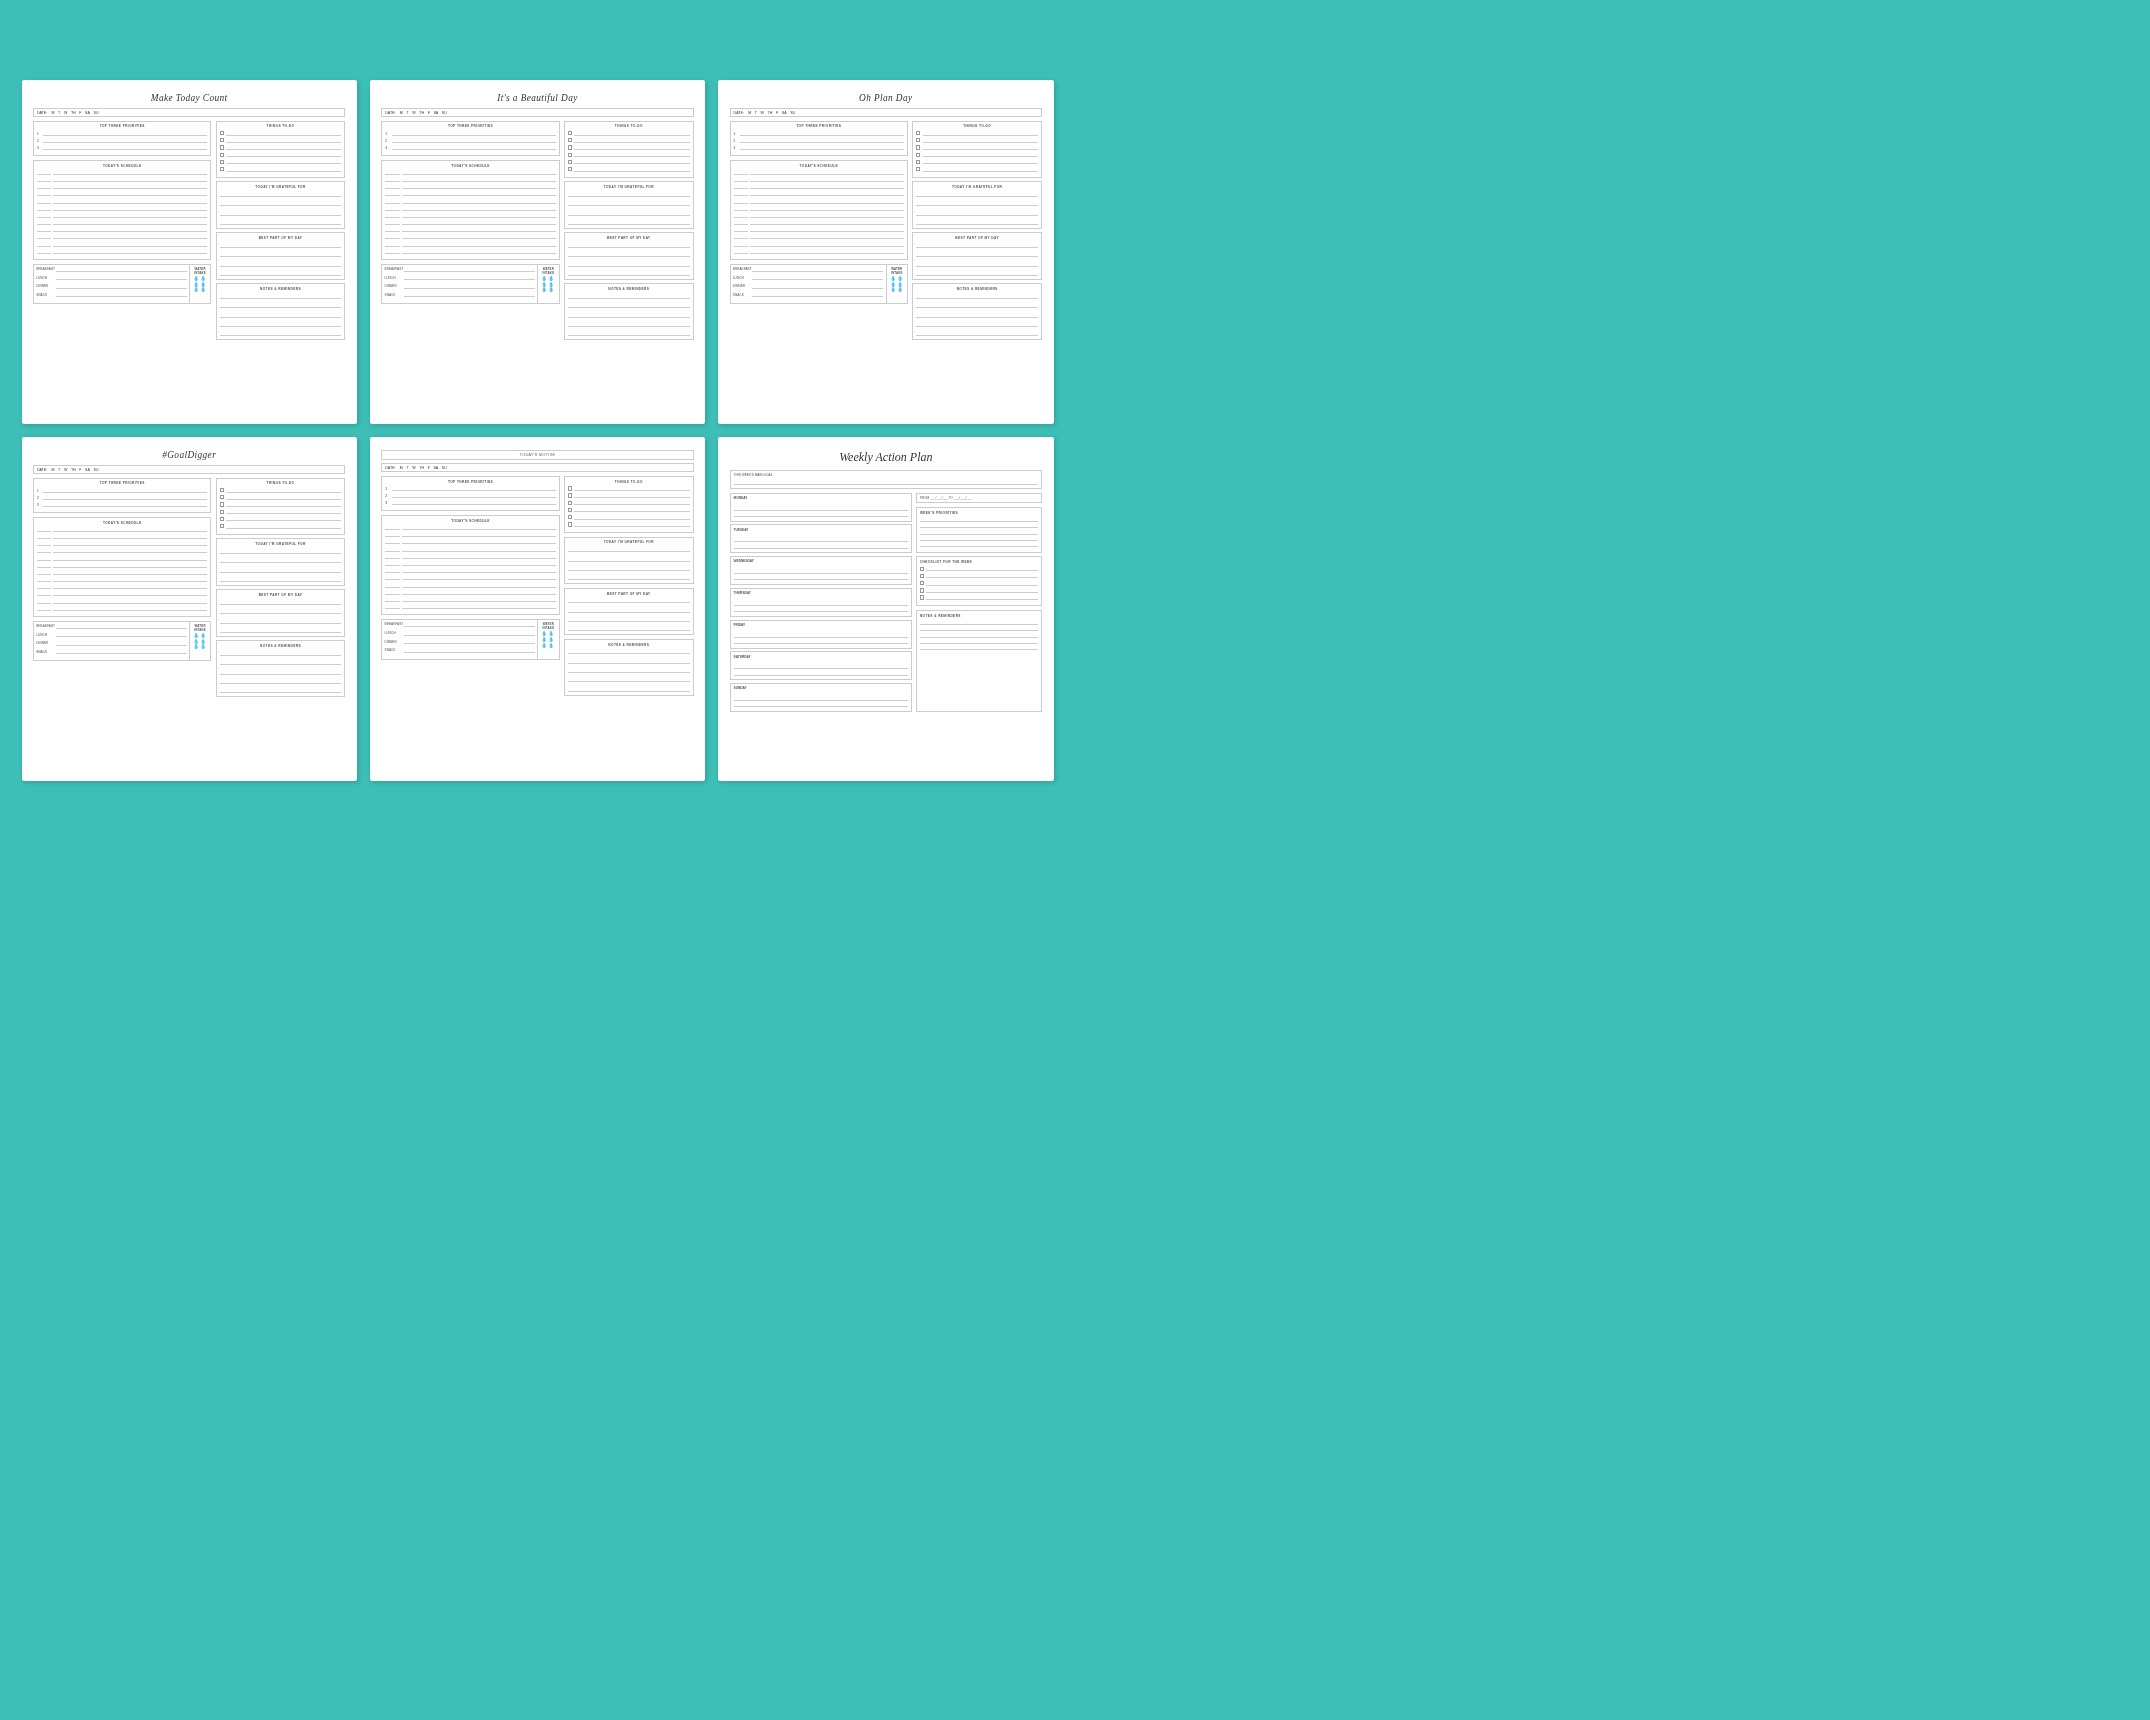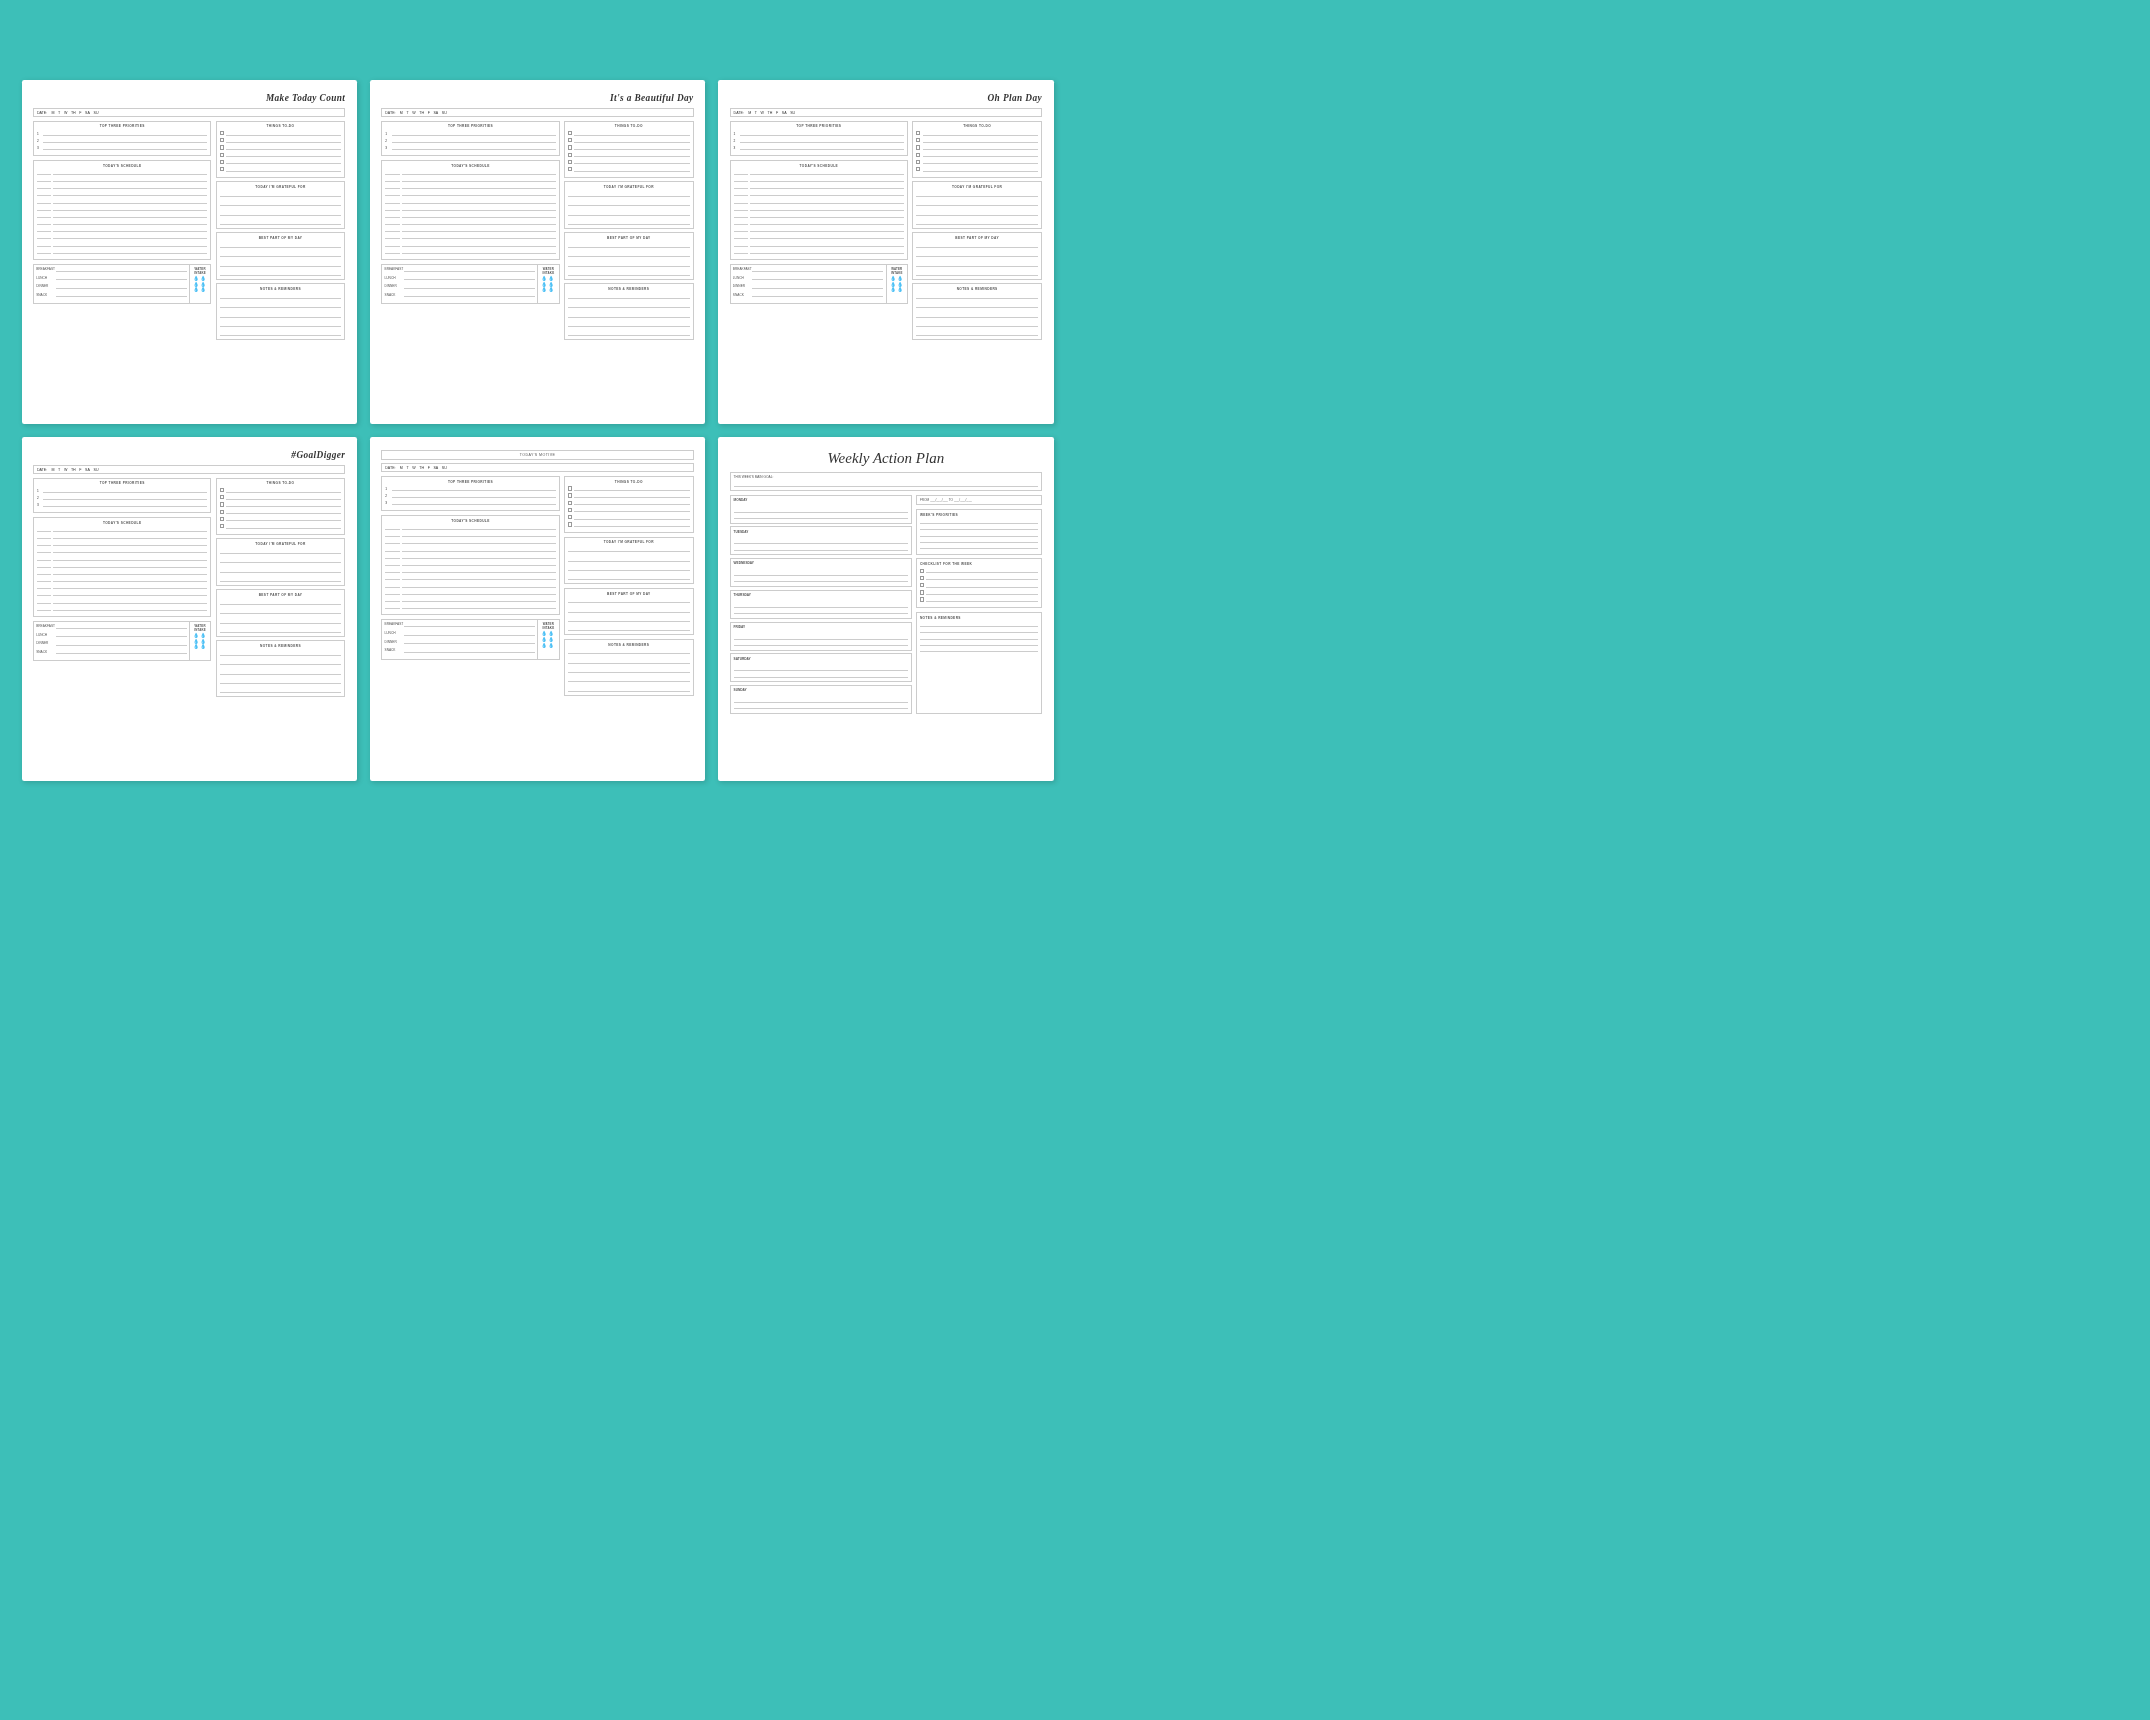--- a/index.html
+++ b/index.html
@@ -25,24 +25,24 @@
       padding: 13px 11.5px 11.5px;
       box-shadow: 1.4px 1.4px 5.7px rgba(0,0,0,0.15);
       font-size: 4px;
       color: #333;
       min-height: 344px;
       position: relative;
     }
     .page-title {
       font-family: 'Georgia', cursive;
       font-size: 9.3px;
-      text-align: right;
+      text-align: center;
       margin-bottom: 5.7px;
       font-style: italic;
-      font-weight: bold;
+      font-weight: normal;
       letter-spacing: 0.4px;
     }
     .page-title.script {
       font-family: Georgia, serif;
       font-style: italic;
     }
     
     .date-row {
       display: flex;
       align-items: center;
@@ -159,21 +159,21 @@
       text-align: center;
       font-size: 3.6px;
       padding: 2.2px;
       margin-bottom: 3.6px;
       letter-spacing: 0.4px;
       color: #555;
     }
     
     .weekly-title {
       font-family: Georgia, serif;
-      font-size: 15px;
+      font-size: 12px;
       text-align: center;
       margin-bottom: 5.7px;
       font-style: italic;
     }
     .weekly-goal {
       border: 0.5px solid #ccc;
       padding: 2.2px 2.9px;
       font-size: 3.2px;
       margin-bottom: 3.6px;
     }

